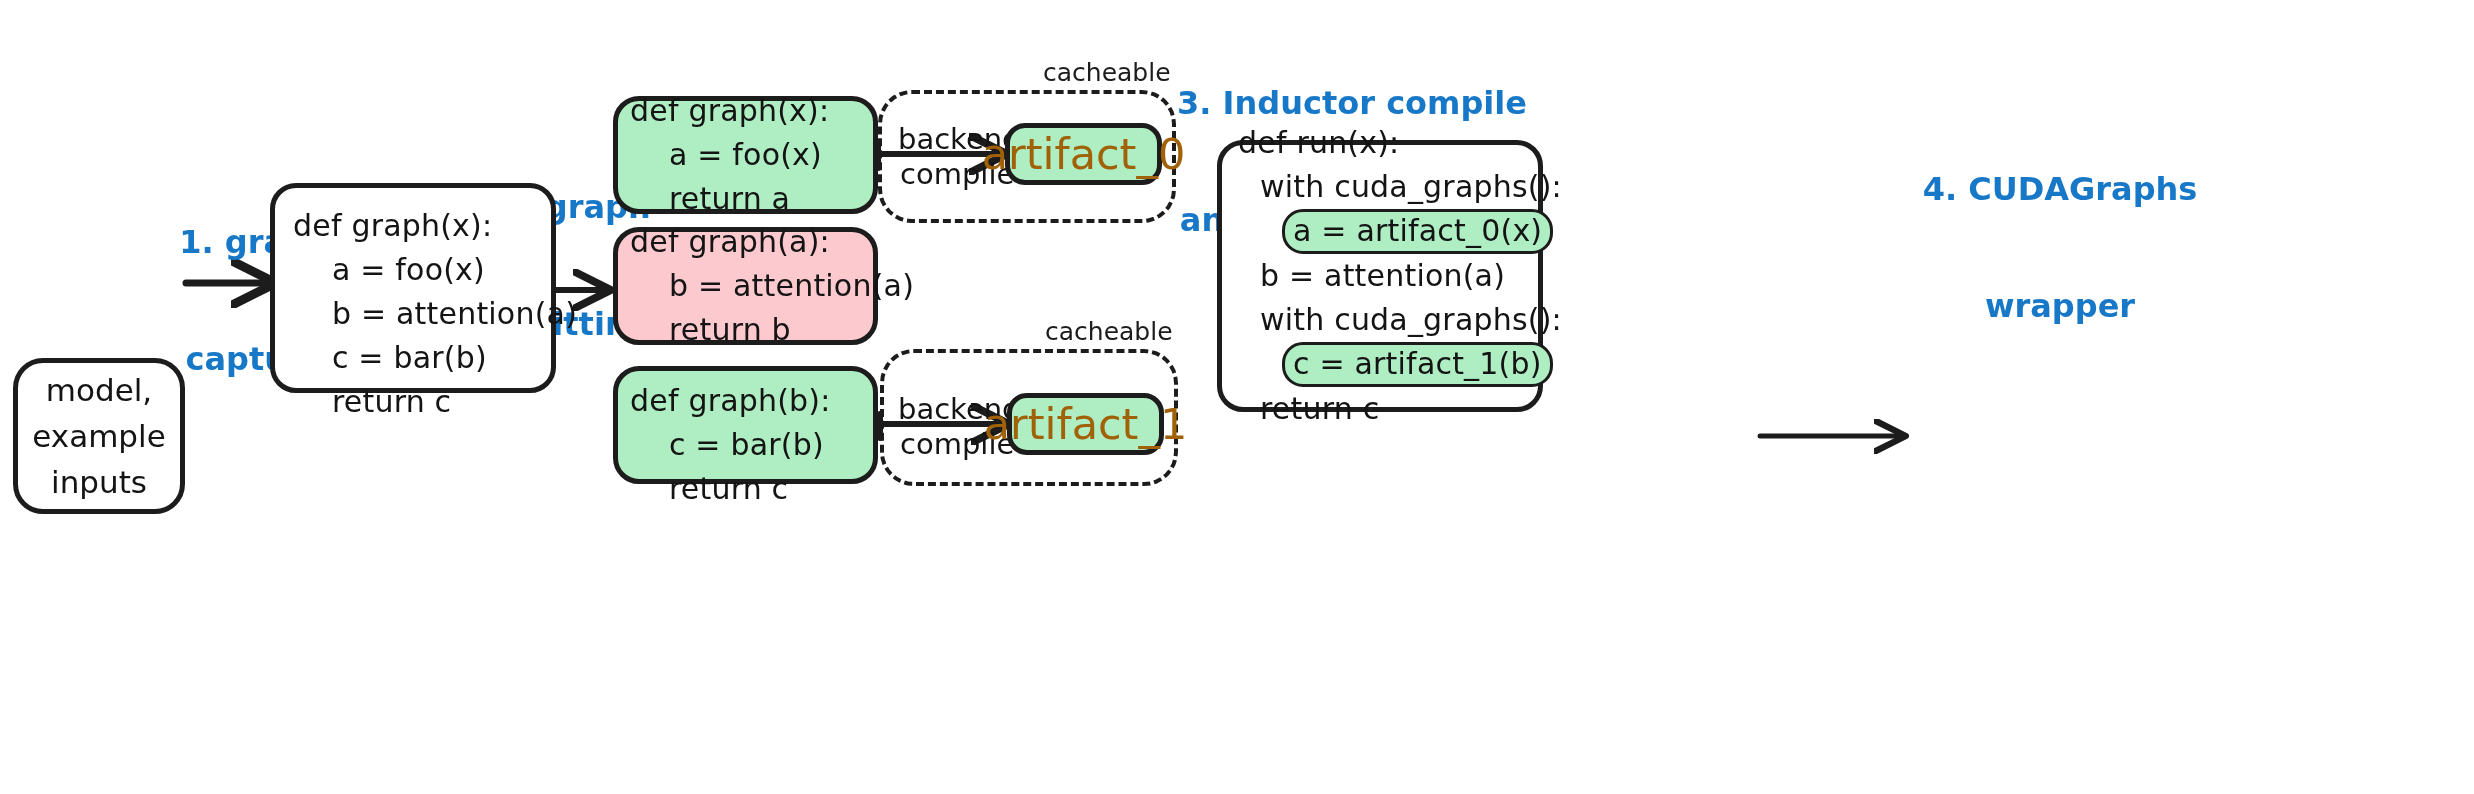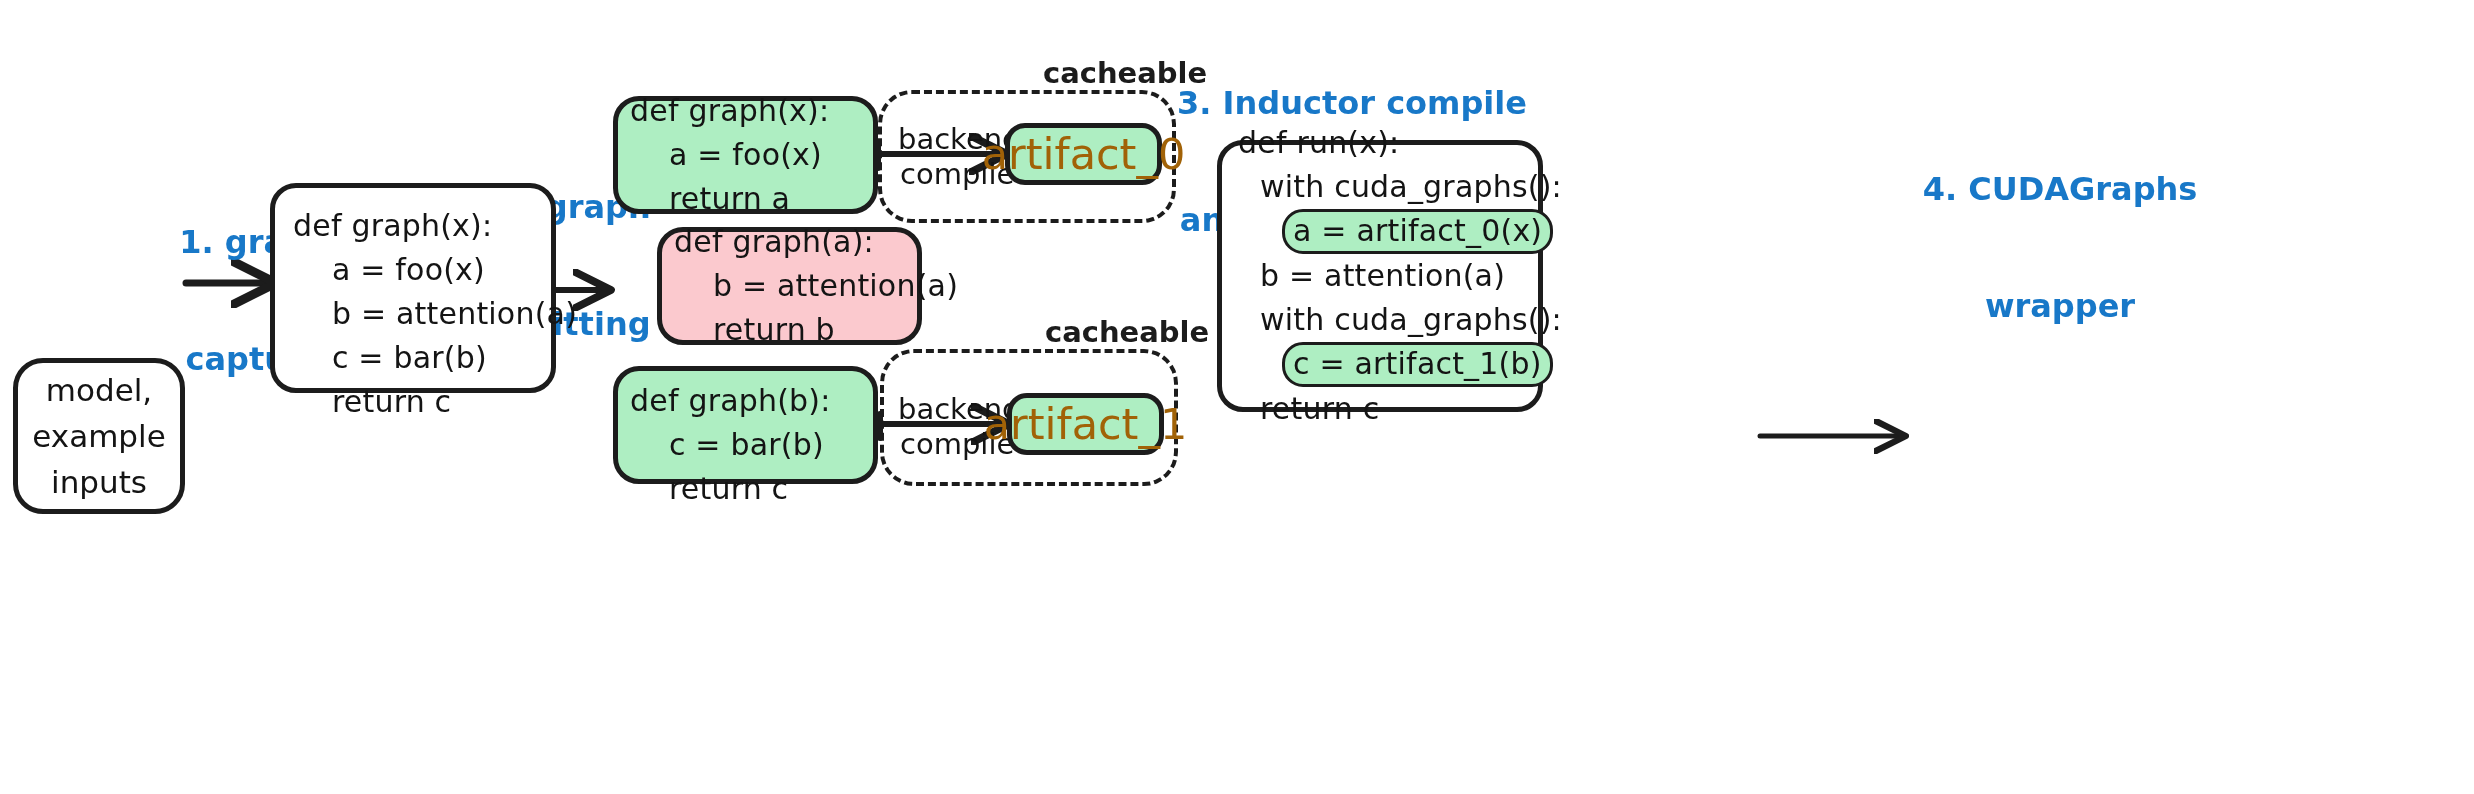--- a/index.html
+++ b/index.html
@@ -48,24 +48,23 @@
     position: absolute;
     color: #1878c8;
     font-size: 32px;
     line-height: 39px;
     font-weight: 600;
     white-space: pre;
   }
   .note-label {
     position: absolute;
     color: #1c1c1c;
-    font-size: 29px;
+    font-size: 25px;
     line-height: 36px;
     white-space: pre;
-    font-weight: bold;
   }
   .edge-label {
     position: absolute;
     color: #141414;
     font-size: 29px;
     line-height: 34px;
     white-space: pre;
   }
 
   .dashed-region {
@@ -174,21 +173,21 @@
     <div class="code-line">    c = bar(b)</div>
     <div class="code-line">    return c</div>
   </div>
 
   <div class="node green" style="left:613px; top:96px; width:265px; height:118px; padding:8px 0 8px 12px; justify-content:center;">
     <div class="code-line">def graph(x):</div>
     <div class="code-line">    a = foo(x)</div>
     <div class="code-line">    return a</div>
   </div>
 
-  <div class="node pink" style="left:613px; top:227px; width:265px; height:118px; padding:8px 0 8px 12px; justify-content:center;margin-left:44px;">
+  <div class="node pink" style="left:613px; top:227px; width:265px; height:118px; padding:8px 0 8px 12px; justify-content:center;">
     <div class="code-line">def graph(a):</div>
     <div class="code-line">    b = attention(a)</div>
     <div class="code-line">    return b</div>
   </div>
 
   <div class="node green" style="left:613px; top:366px; width:265px; height:118px; padding:8px 0 8px 12px; justify-content:flex-start;">
     <div class="code-line">def graph(b):</div>
     <div class="code-line">    c = bar(b)</div>
     <div class="code-line">    return c</div>
   </div>

